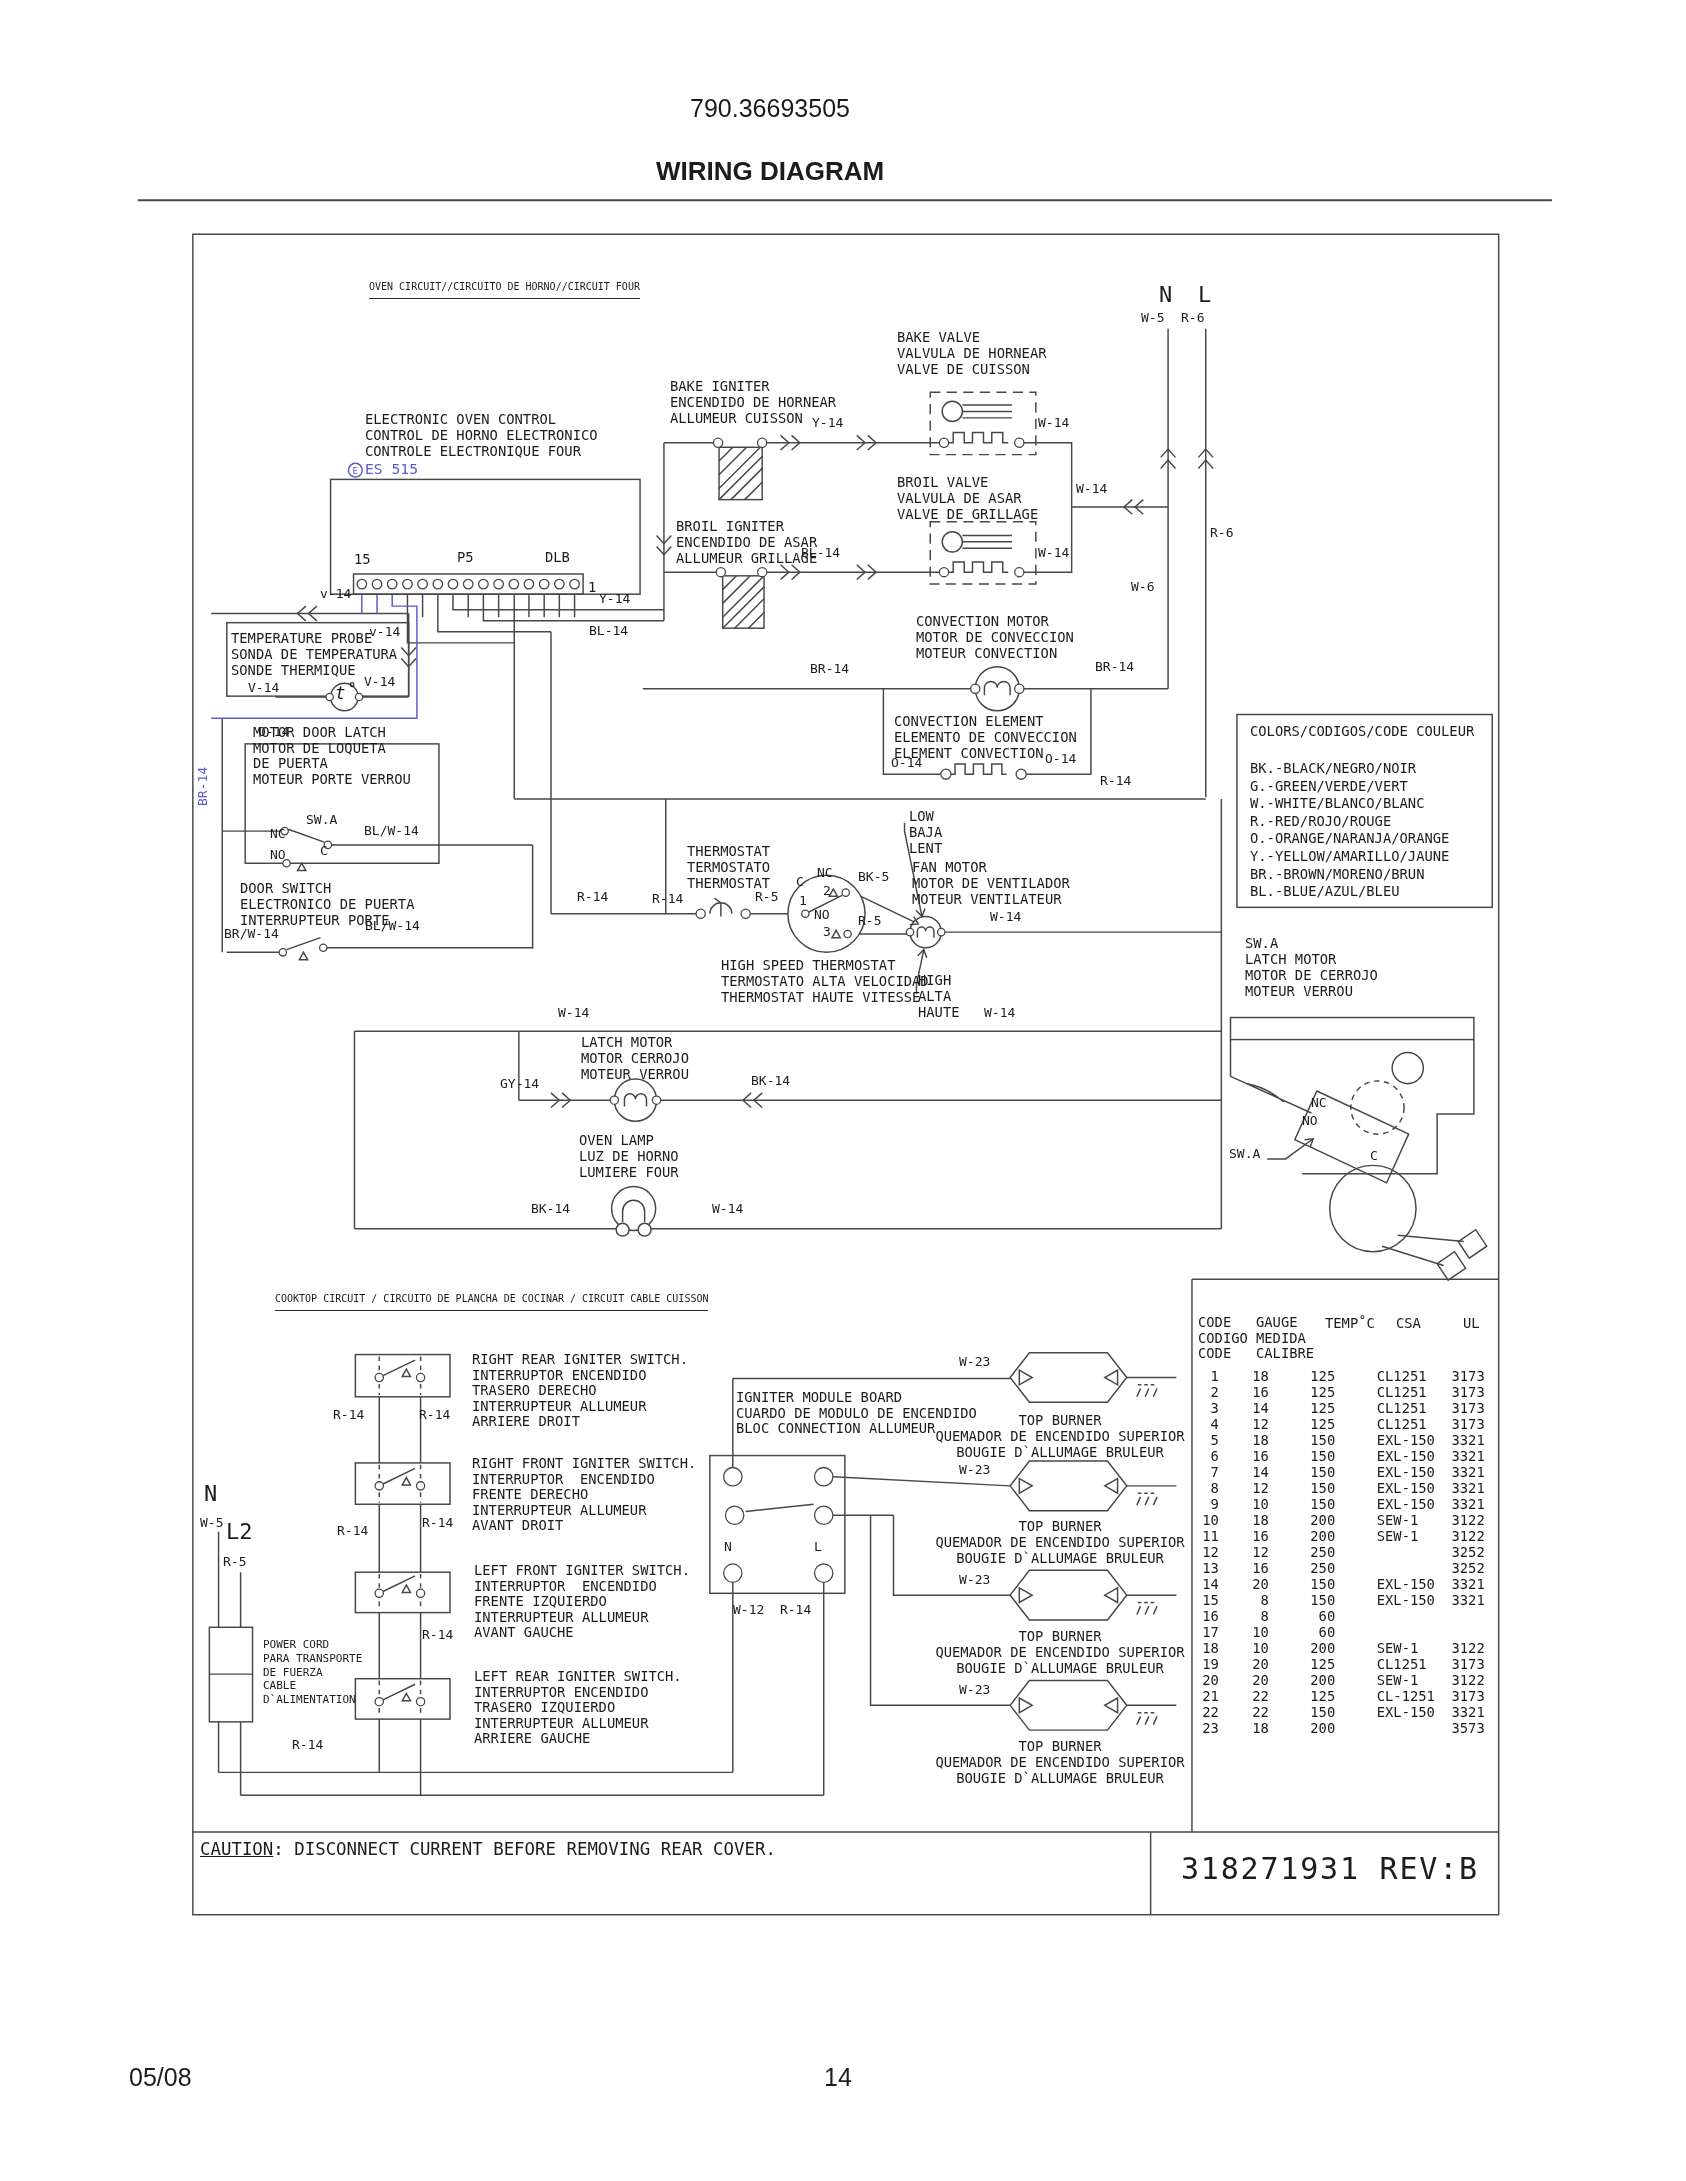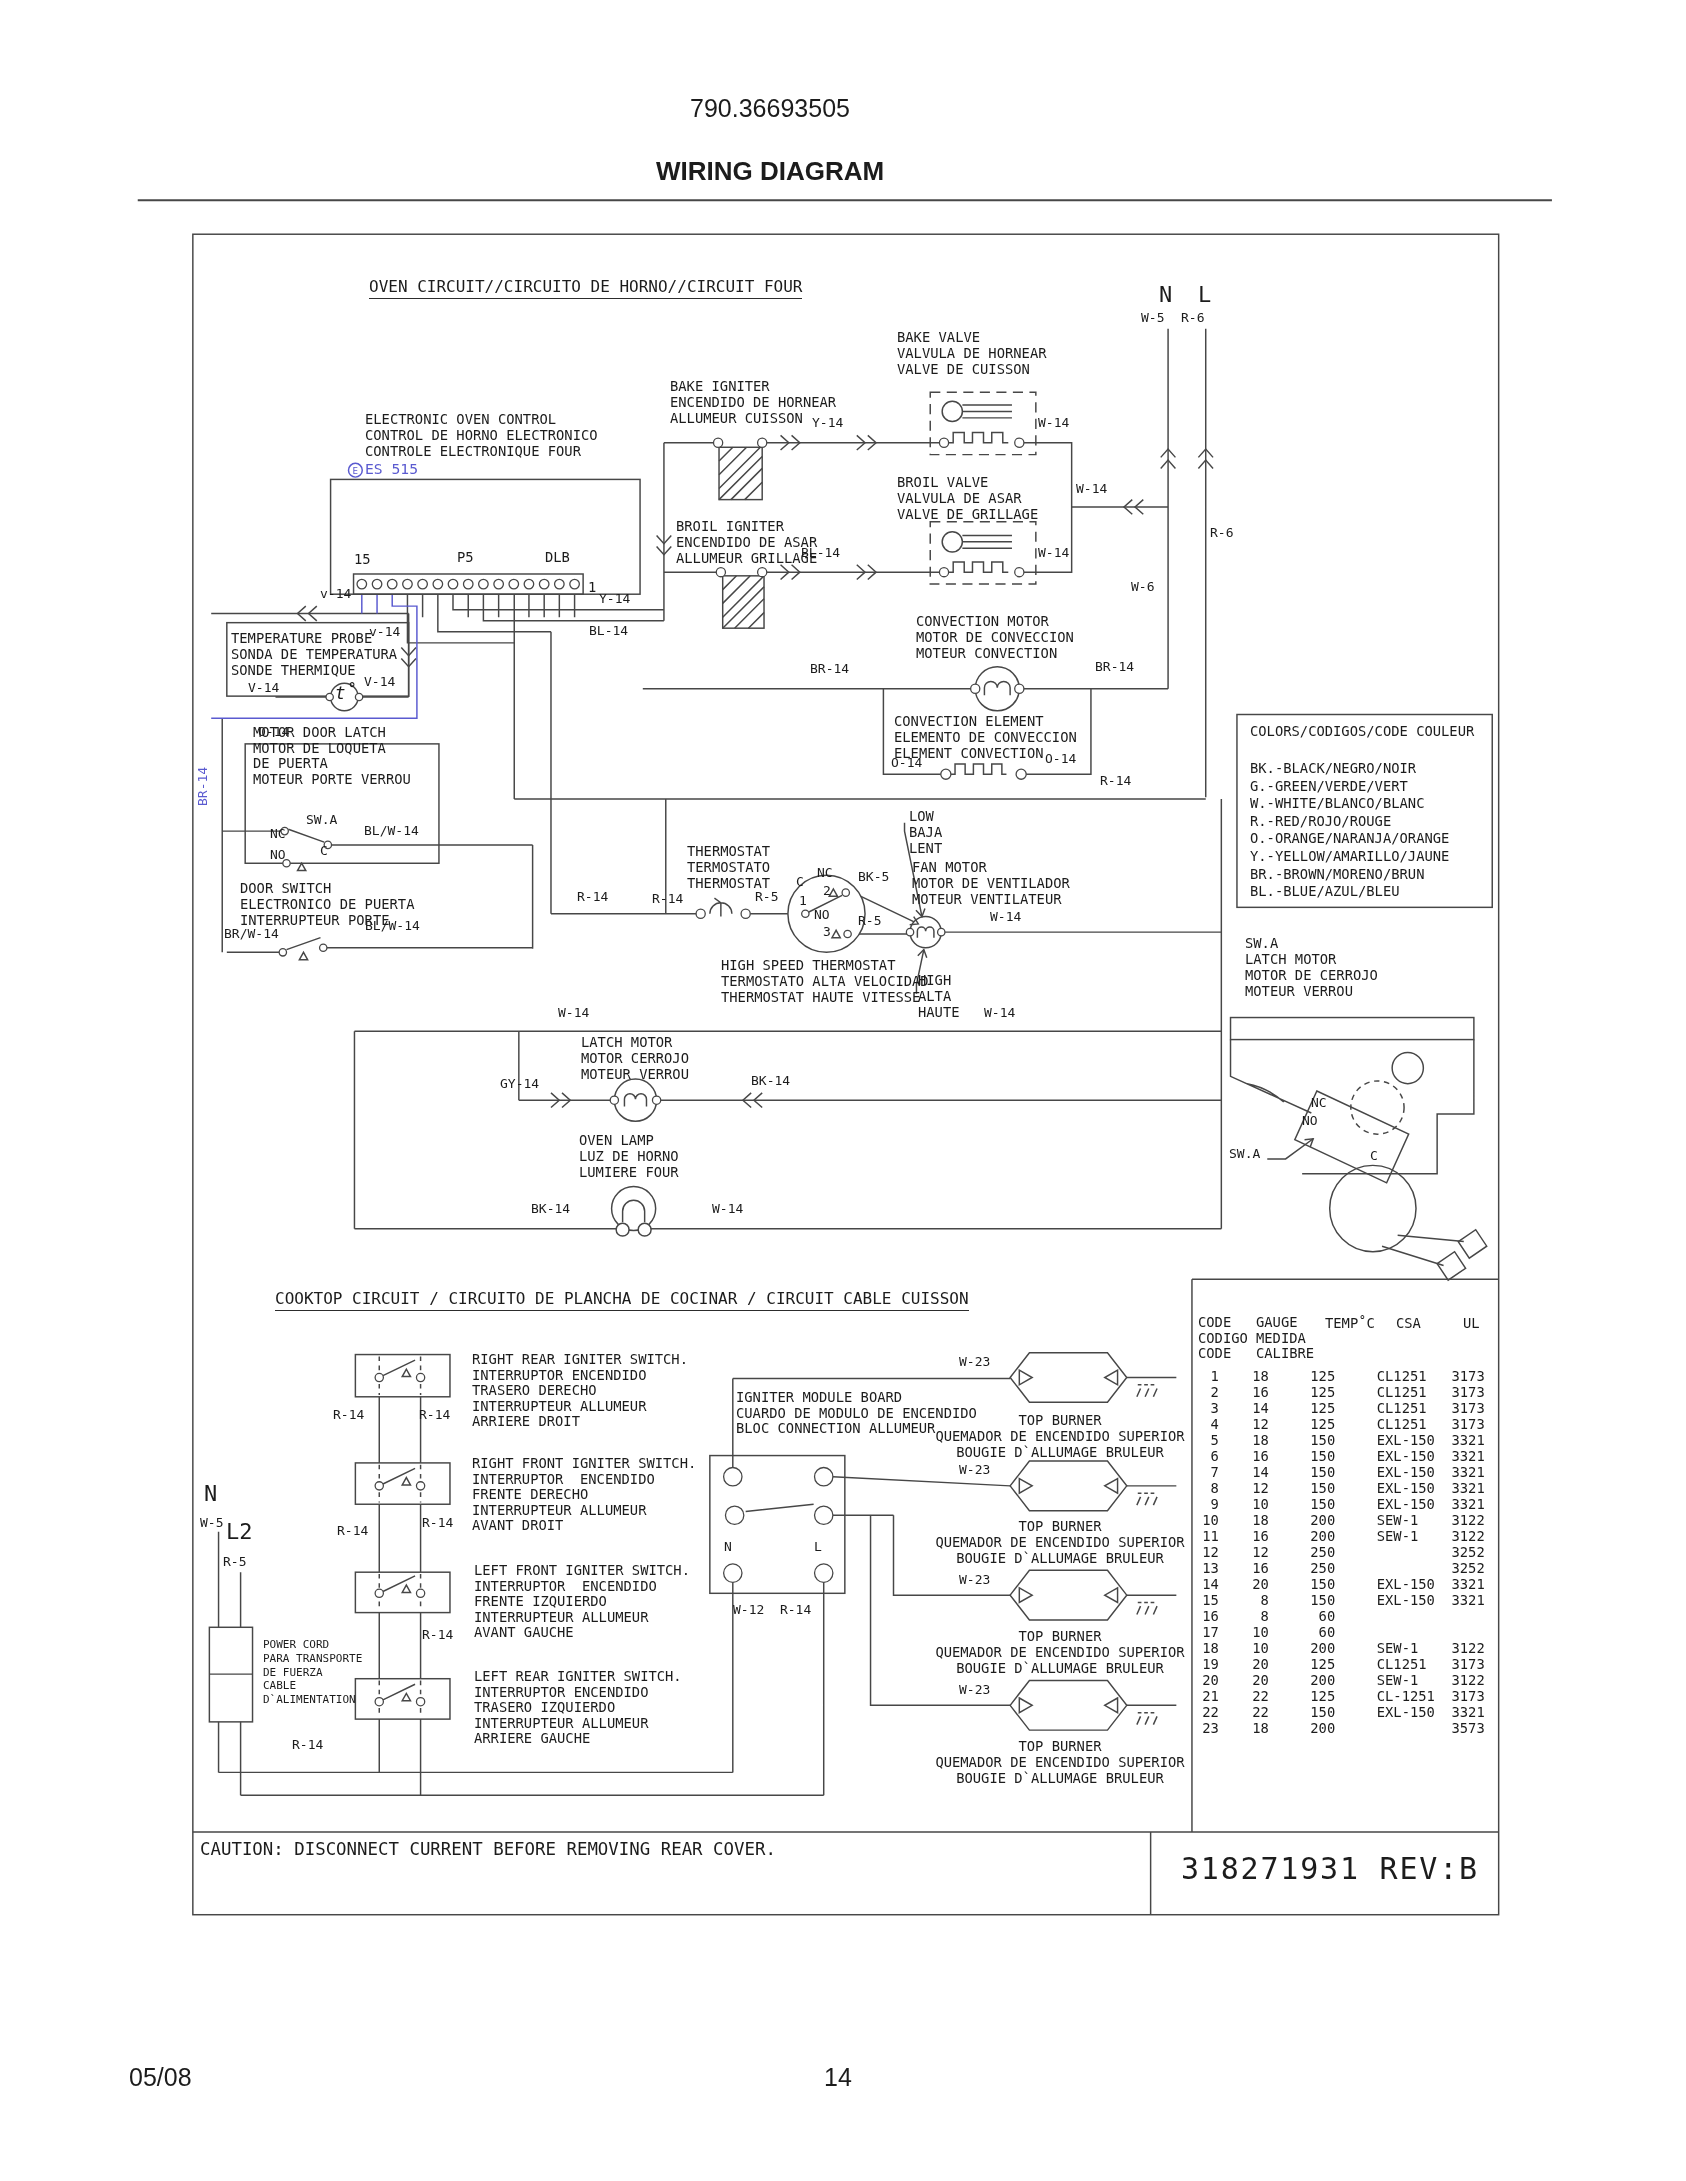--- a/index.html
+++ b/index.html
@@ -2,33 +2,33 @@
 <html style="font-size:14.7px"><head>
 <meta charset="utf-8">
 <style>
   html,body{margin:0;padding:0;background:#e8e8e8;}
   .page{position:relative;width:1686px;height:2182px;background:#ffffff;
         font-family:"DejaVu Sans Mono",monospace;color:#1c1c1c;overflow:hidden;}
   svg.wires{position:absolute;left:0;top:0;}
   .lbl{position:absolute;white-space:pre;font-size:13.8px;line-height:16px;}
   .s12{font-size:11px;line-height:13.8px;}
   .s14{font-size:13px;}
-  .s18{font-size:16px;text-align:right;}
+  .s18{font-size:10px;text-align:right;}
   .big{font-size:22px;}
   .lh17{line-height:15.6px;}
   .lh19{line-height:17.6px;}
   .und{border-bottom:1.5px solid #2c2c2c;padding-bottom:2.8px;}
   .blue{color:#5a5ad0;}
   .vert{transform:rotate(-90deg);transform-origin:left top;}
   .ctr{text-align:center;}
   .hdr{position:absolute;width:100%;text-align:center;font-family:"Liberation Sans",sans-serif;}
   .model{top:94px;left:-73px;font-size:25px;letter-spacing:0;}
   .title{top:156px;left:-73px;font-size:26px;font-weight:bold;}
   .caution{font-size:17.4px;line-height:23.4px;}
-  .caution .u{}
+  .caution .u{text-decoration:underline;}
   .part{font-size:30px;letter-spacing:1.8px;}
   .ft{position:absolute;font-family:"Liberation Sans",sans-serif;font-size:25px;}
   #wire-table{position:absolute;left:1194px;top:1368px;margin:0;
               font-family:"DejaVu Sans Mono",monospace;font-size:13.8px;line-height:16px;}
 </style>
 </head>
 <body>
 
 <div class="page">
 

